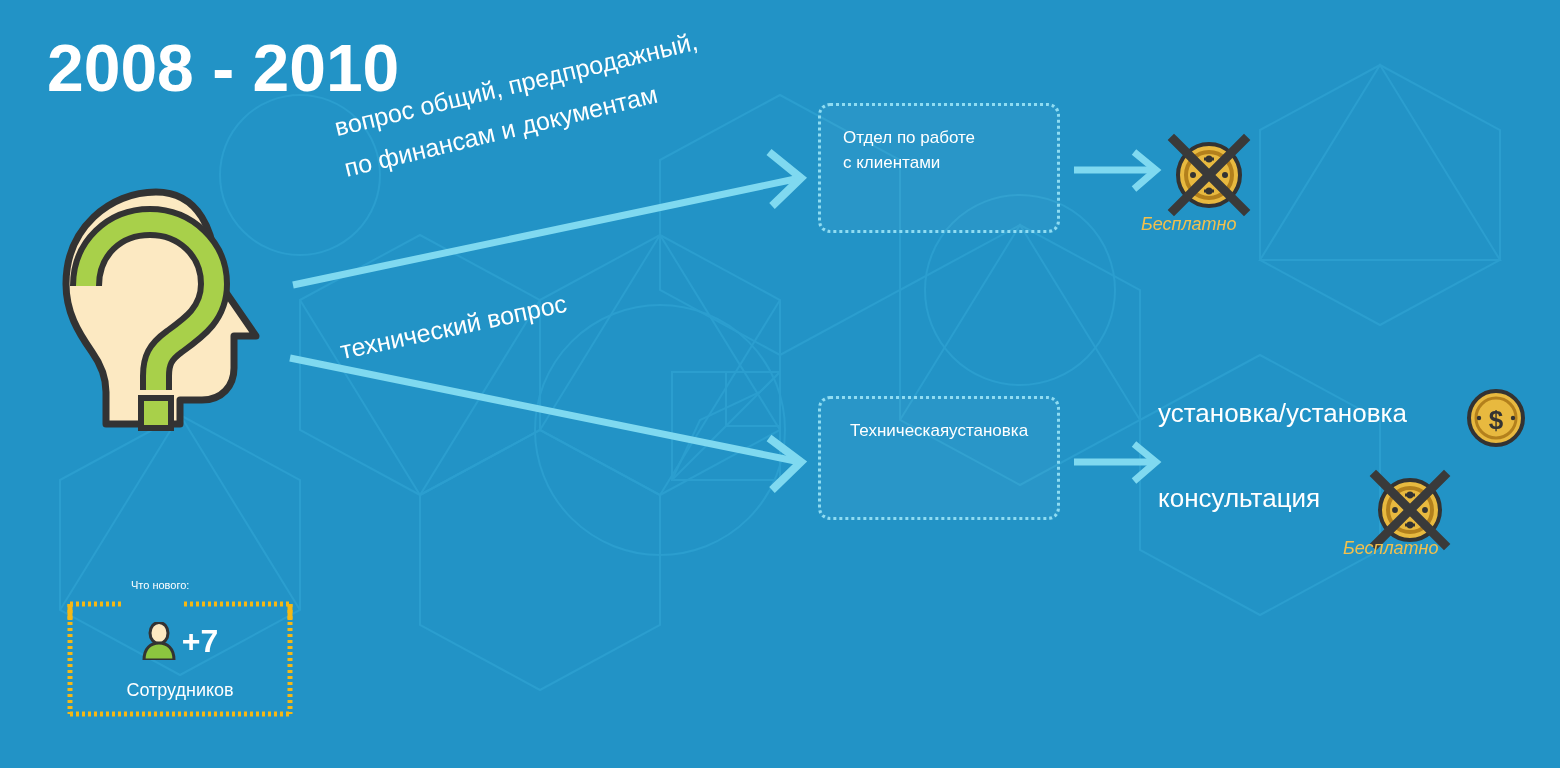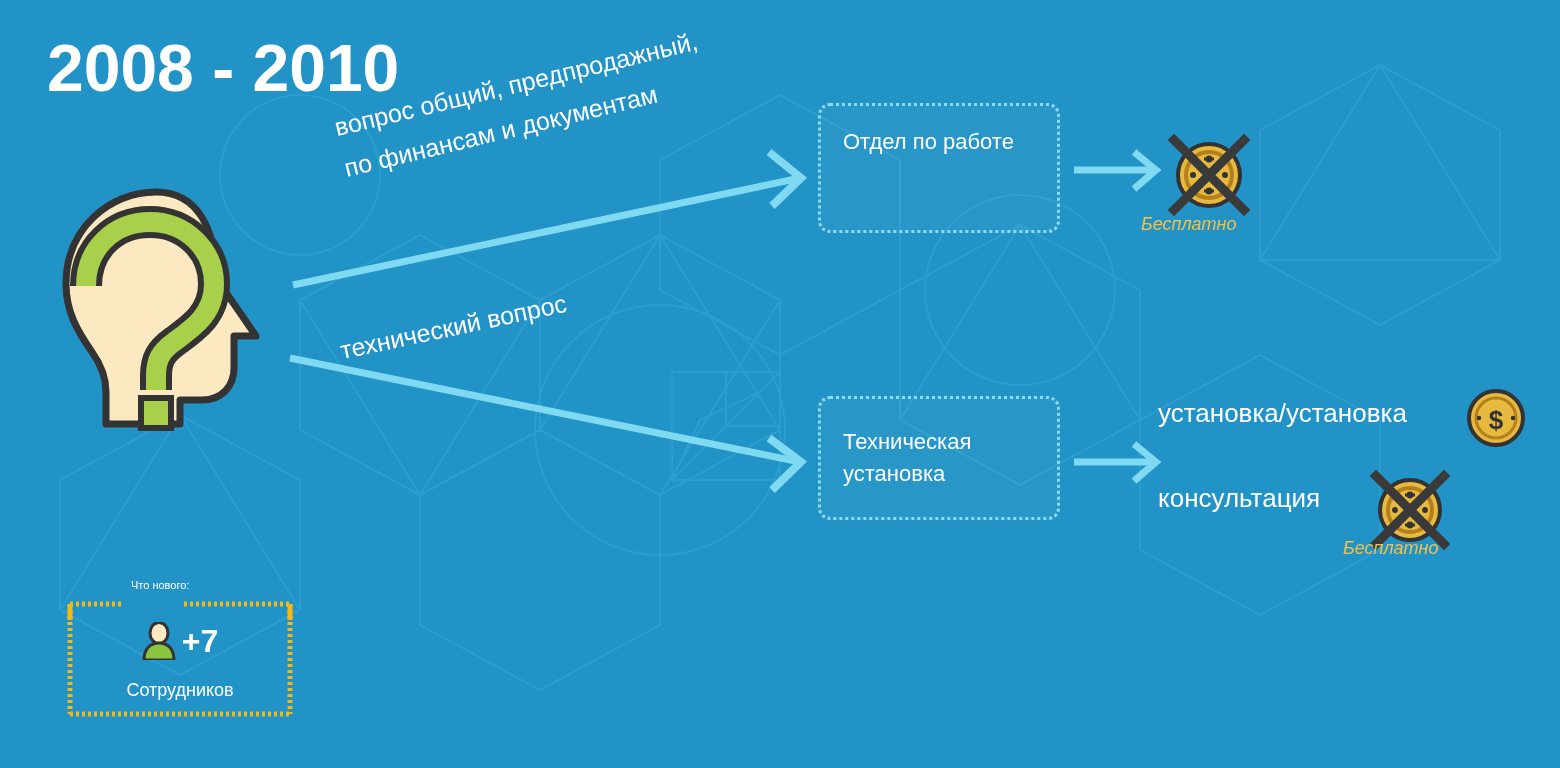--- a/index.html
+++ b/index.html
@@ -78,38 +78,38 @@
     transform-origin: left top;
   }
 
   
   .dept-box {
     position: absolute;
     box-sizing: border-box;
     border: 3px dotted #8fdcf2;
     border-radius: 12px;
     color: #ffffff;
-    font-size: 22px;
+    font-size: 17px;
     line-height: 1.45;
     padding: 20px 22px;
     background: rgba(255,255,255,0.035);
   }
   #box-clients {
     left: 818px;
     top: 103px;
     width: 242px;
     height: 130px;
   }
   #box-support {
     left: 818px;
     top: 396px;
     width: 242px;
     height: 124px;
     display: flex;
-    flex-direction: column;
+    flex-direction: row;
     justify-content: center;
   }
 
   
   .short-arrow {
     position: absolute;
     pointer-events: none;
   }
   #short-arrow-1 { left: 1072px; top: 148px; width: 92px; height: 44px; }
   #short-arrow-2 { left: 1072px; top: 440px; width: 92px; height: 44px; }
@@ -250,20 +250,21 @@
   <div class="path-label" id="label-general">
     <div>вопрос общий, предпродажный,</div>
     <div>по финансам и документам</div>
   </div>
   <div class="path-label" id="label-technical">
     <div>технический вопрос</div>
   </div>
 
   <div class="dept-box" id="box-clients">
     <div>Отдел по работе</div>
+    <div>с клиентами</div>
   </div>
   <div class="dept-box" id="box-support">
     <div>Техническая</div>
     <div>установка</div>
   </div>
 
   <svg class="short-arrow" id="short-arrow-1" viewBox="0 0 92 44">
     <g stroke="#7fd9f0" stroke-width="7" fill="none">
       <line x1="2" y1="22" x2="82" y2="22"></line>
       <polyline points="62,4 84,22 62,41"></polyline>

